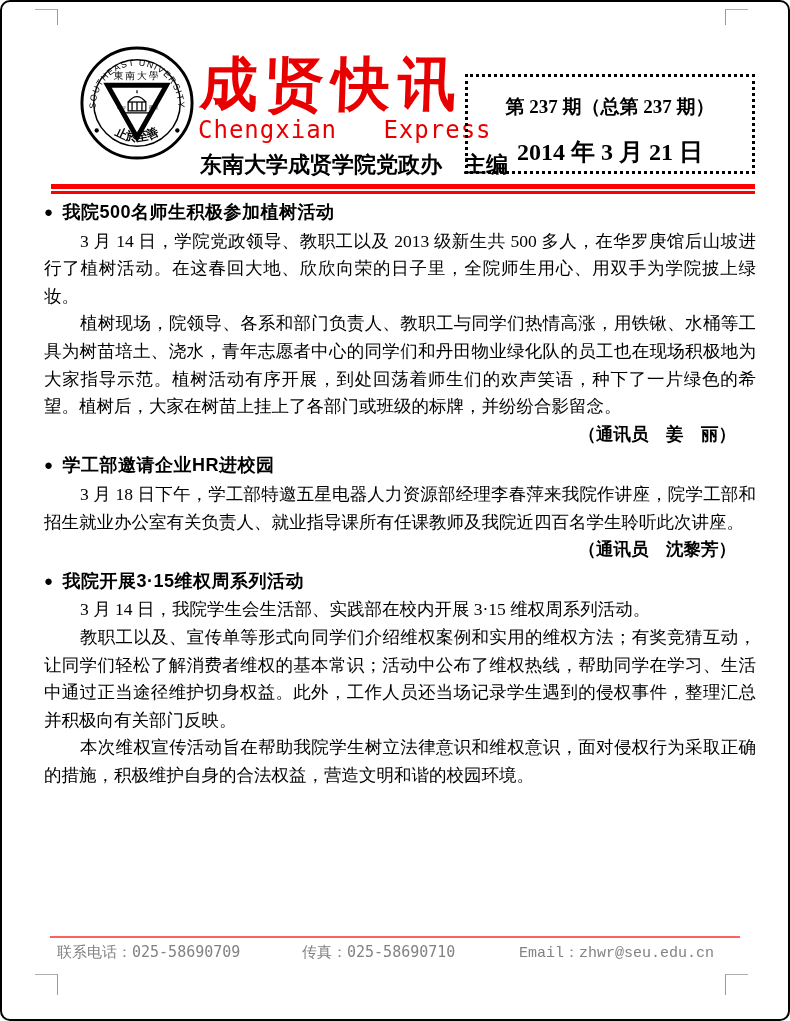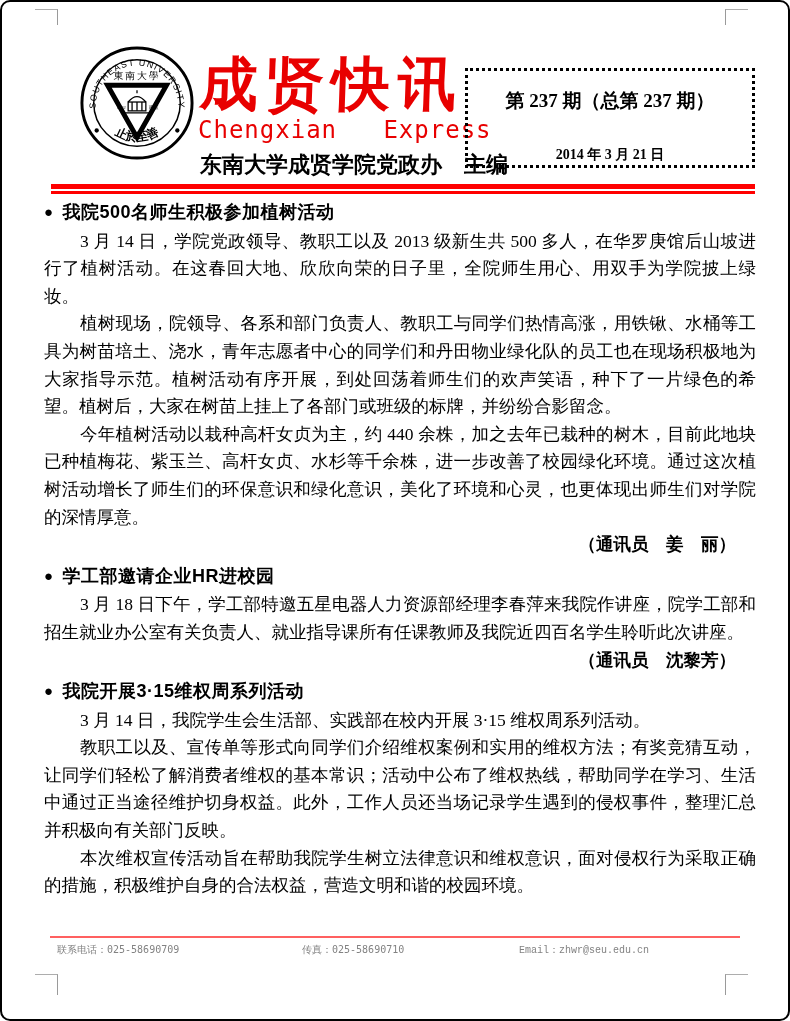--- a/index.html
+++ b/index.html
@@ -26,26 +26,26 @@
     position:absolute; left:196px; top:114px; width:268px; text-align:center;
     font-size:24px; color:#e80000; font-family:"DejaVu Sans Mono", monospace;
     white-space:pre; letter-spacing:1px;
   }
   .publisher {
     position:absolute; left:198px; top:148px; width:268px; text-align:center;
     font-size:22px; font-weight:bold; white-space:pre;
     font-family:"Liberation Sans", sans-serif;
   }
   .issue-box {
-    position:absolute; left:463px; top:66px; width:290px; height:100px;
+    position:absolute; left:463px; top:72px; width:290px; height:100px;
     border:3px dotted #000; box-sizing:border-box; text-align:center;
     font-weight:bold; font-size:19px; font-family:"Liberation Serif", serif;
   }
   .issue-box .line1 { margin-top:17px; white-space:pre; }
-  .issue-box .line2 { margin-top:32px; white-space:pre; font-size:14px; }
+  .issue-box .line2 { margin-top:16px; white-space:pre; font-size:24px; }
 
   
   .head-rule { position:absolute; left:49px; right:33px; top:182px; }
   .head-rule .thick { height:5px; background:#ff0000; }
   .head-rule .gap   { height:2px; background:#fff; }
   .head-rule .thin  { height:2.5px; background:#ff0000; }
   .foot-rule { position:absolute; left:48px; right:48px; top:934px; height:2px; background:#ff6060; }
 
   
   .content { position:absolute; left:42px; top:193px; width:712px;
@@ -53,21 +53,21 @@
   .article-title {
     margin:3px 0 1px 0; font-size:18px; font-weight:bold;
     font-family:"Liberation Sans", sans-serif; letter-spacing:0.5px;
   }
   .article-title .bullet { font-size:15px; margin-right:9px; vertical-align:1px; }
   .content p { margin:0; text-indent:36px; text-align:justify; }
   .byline { text-align:right; font-weight:bold; padding-right:20px; white-space:pre; }
 
   
   .footer { position:absolute; left:0; right:0; top:941px; height:24px;
-            color:#828282; font-size:10px; font-family:"DejaVu Sans Mono", monospace; }
+            color:#828282; font-size:15px; font-family:"DejaVu Sans Mono", monospace; }
   .footer .phone { position:absolute; left:55px; }
   .footer .fax   { position:absolute; left:300px; }
   .footer .email { position:absolute; left:517px;font-family:Liberation Mono, monospace; }
 </style>
 </head>
 <body>
 
 <div class="page">
 
   <div class="mark tl"></div>
@@ -121,21 +121,20 @@
   </div>
 
   <div class="content">
 
     <div class="article">
       <div class="article-title">
         <span class="bullet">●</span><span>我院500名师生积极参加植树活动</span>
       </div>
       <p>3 月 14 日，学院党政领导、教职工以及 2013 级新生共 500 多人，在华罗庚馆后山坡进行了植树活动。在这春回大地、欣欣向荣的日子里，全院师生用心、用双手为学院披上绿妆。</p>
       <p>植树现场，院领导、各系和部门负责人、教职工与同学们热情高涨，用铁锹、水桶等工具为树苗培土、浇水，青年志愿者中心的同学们和丹田物业绿化队的员工也在现场积极地为大家指导示范。植树活动有序开展，到处回荡着师生们的欢声笑语，种下了一片绿色的希望。植树后，大家在树苗上挂上了各部门或班级的标牌，并纷纷合影留念。</p>
-      <p>今年植树活动以栽种高杆女贞为主，约 440 余株，加之去年已栽种的树木，目前此地块已种植梅花、紫玉兰、高杆女贞、水杉等千余株，进一步改善了校园绿化环境。通过这次植树活动增长了师生们的环保意识和绿化意识，美化了环境和心灵，也更体现出师生们对学院的深情厚意。</p>
       <div class="byline">（通讯员　姜　丽）</div>
     </div>
 
     <div class="article">
       <div class="article-title">
         <span class="bullet">●</span><span>学工部邀请企业HR进校园</span>
       </div>
       <p>3 月 18 日下午，学工部特邀五星电器人力资源部经理李春萍来我院作讲座，院学工部和招生就业办公室有关负责人、就业指导课所有任课教师及我院近四百名学生聆听此次讲座。</p>
       <div class="byline">（通讯员　沈黎芳）</div>
     </div>

